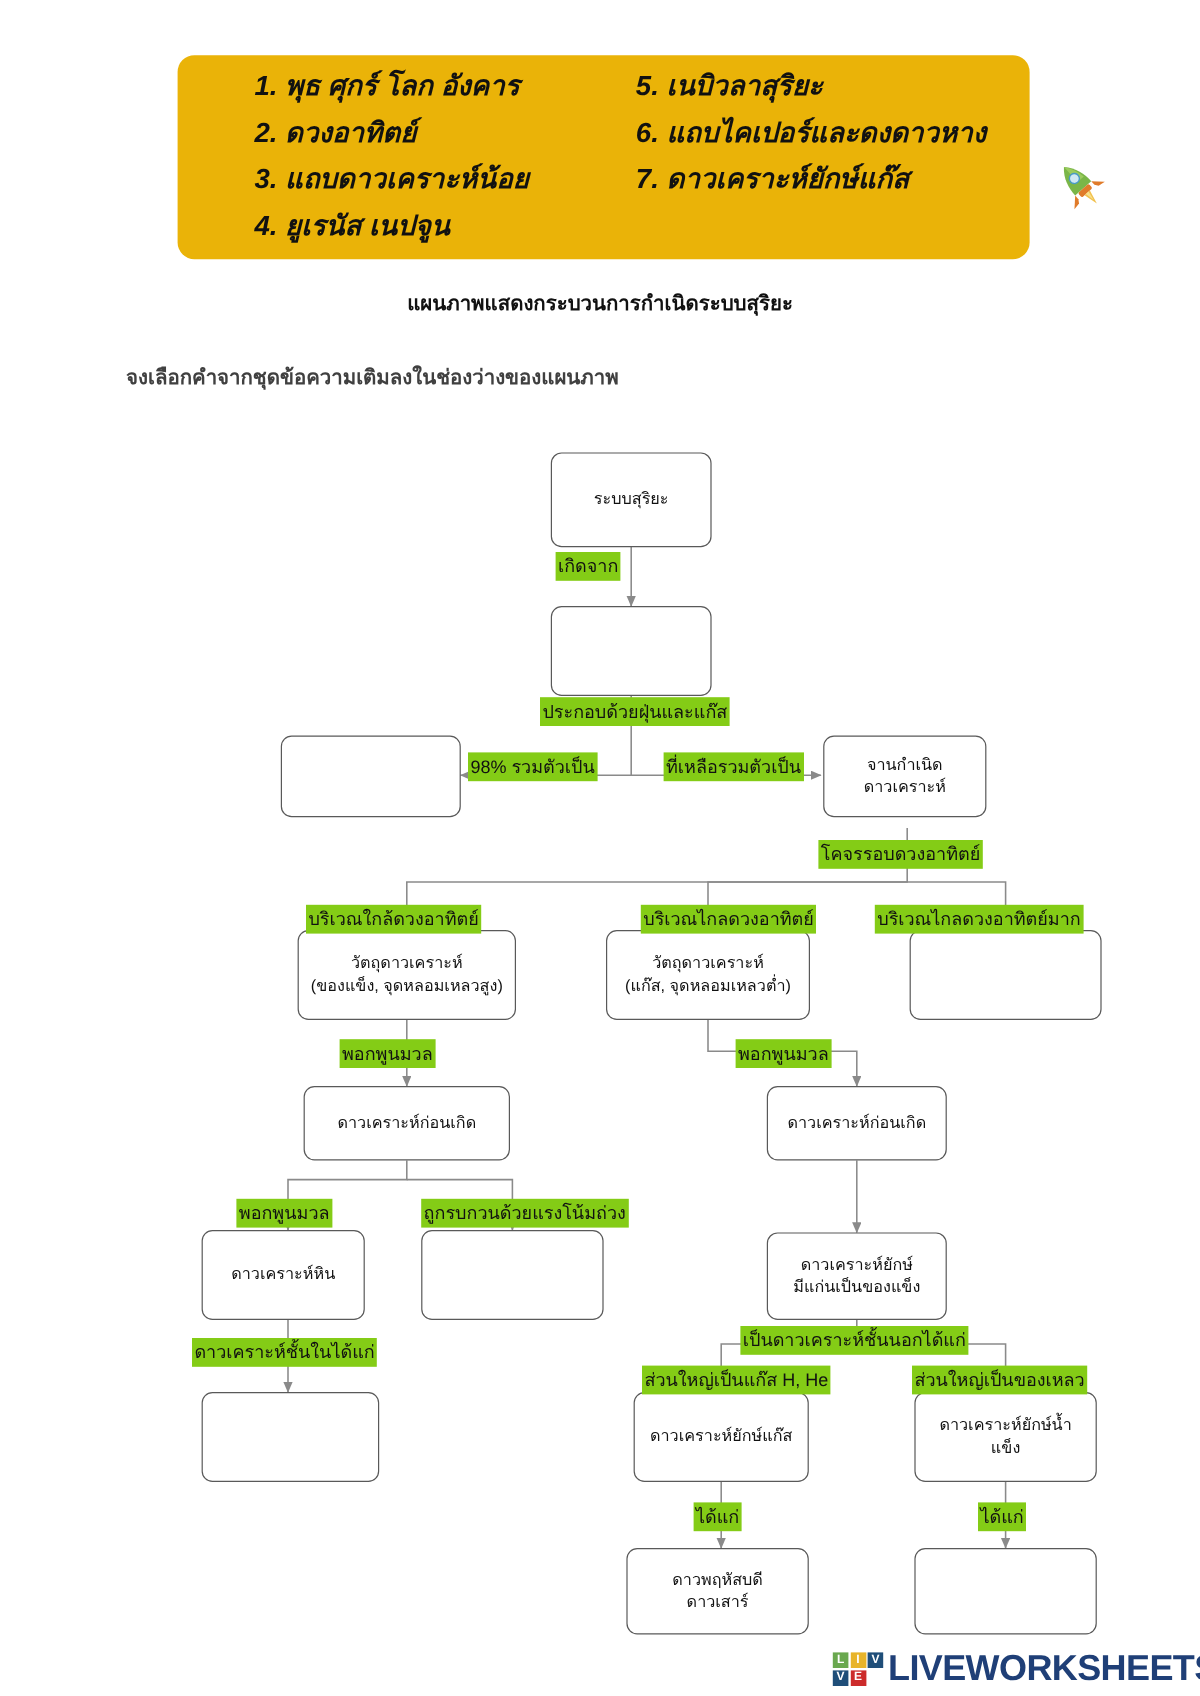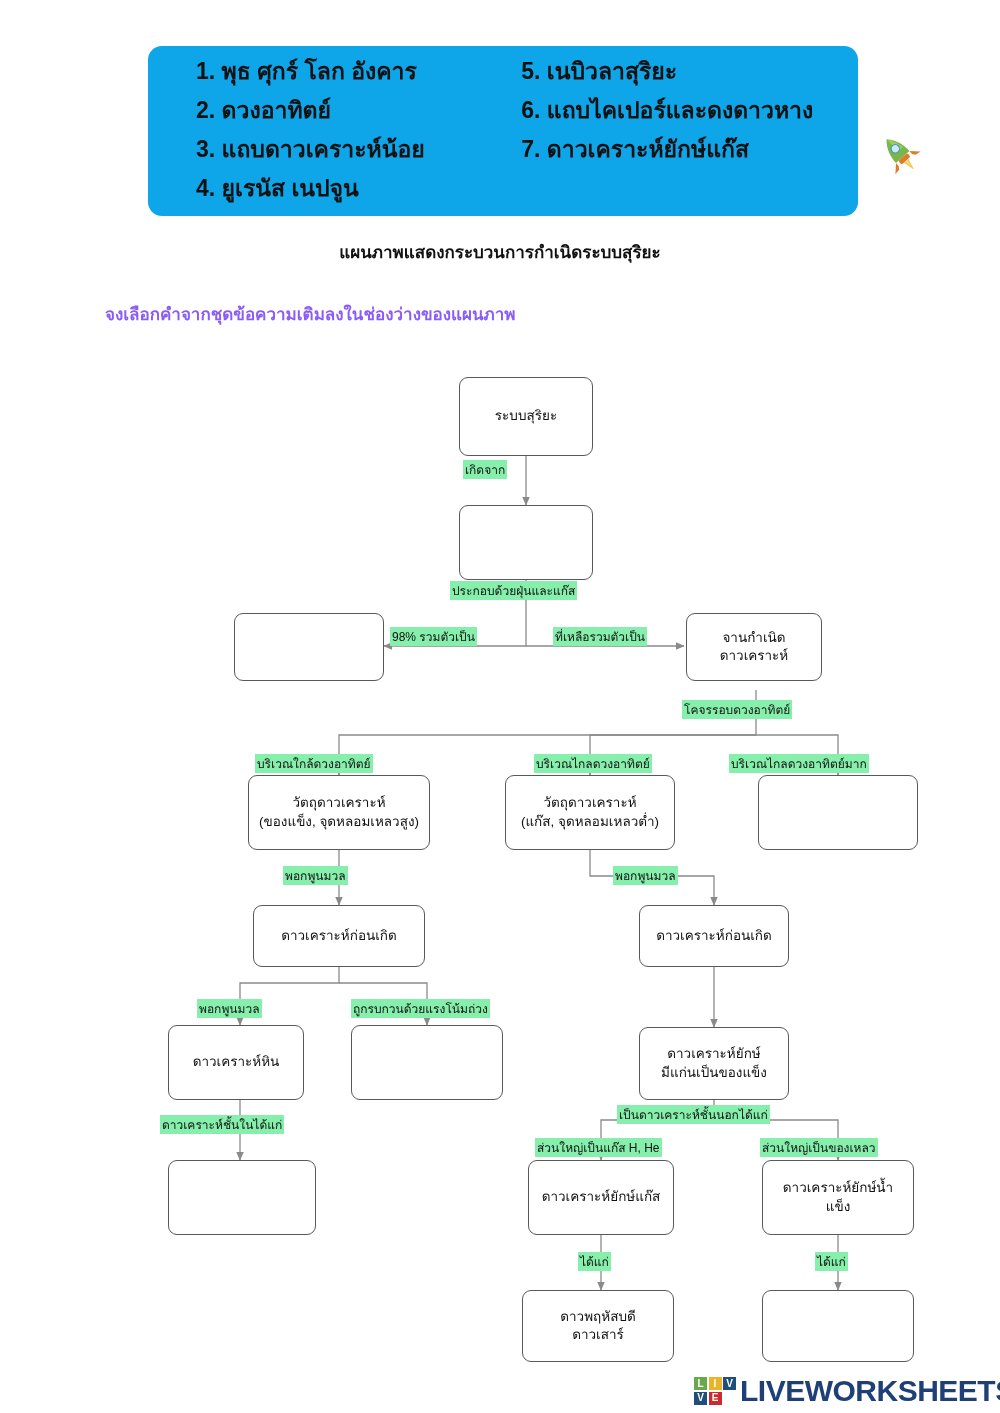--- a/index.html
+++ b/index.html
@@ -6,60 +6,60 @@
   body{
     width:1000px;height:1413px;position:relative;
     background:#ffffff;
     font-family:"Liberation Sans","DejaVu Sans",sans-serif;
     overflow:hidden;
   }
 
   
   #wordbank{
     position:absolute;left:148px;top:46px;width:710px;height:170px;
-    background:#0ea5e9;border-radius:14px;
+    background:#eab308;border-radius:14px;
     display:flex;flex-direction:row;
-    padding:14px 0 0 0;box-sizing:border-box;
+    padding:14px 0 0 16px;box-sizing:border-box;font-style:italic;
   }
   .wb-col{display:flex;flex-direction:column;}
   .wb-col.left{width:290px;margin-left:48px;}
   .wb-col.right{width:340px;margin-left:38px;}
   .wb-item{
     font-size:23px;font-weight:bold;color:#111;
     line-height:1.0;margin-bottom:16px;white-space:nowrap;
   }
 
   
   #rocket{position:absolute;left:874px;top:128px;width:52px;height:52px;}
 
   
   #diagram-title{
     position:absolute;left:0;top:238px;width:1000px;text-align:center;
     font-size:17px;font-weight:bold;color:#111;
   }
   #instruction{
     position:absolute;left:105px;top:300px;
-    font-size:17px;font-weight:bold;color:#8b5cf6;
+    font-size:17px;font-weight:bold;color:#404040;
   }
 
   
   #flow{position:absolute;left:0;top:355px;width:1000px;height:1010px;}
   #flow svg{position:absolute;left:0;top:0;width:1000px;height:1010px;}
 
   .node{
     position:absolute;box-sizing:border-box;
     background:#ffffff;border:1.4px solid #595959;border-radius:9px;
     display:flex;align-items:center;justify-content:center;
     text-align:center;
     font-size:13.5px;color:#111;line-height:1.35;
   }
   .node.empty{}
   .elabel{
-    position:absolute;font-size:12px;color:#111;
-    white-space:nowrap;background:#86efac;padding:0 2px;
+    position:absolute;font-size:15px;color:#111;
+    white-space:nowrap;background:#84cc16;padding:0 2px;
   }
 
   
   #lw{position:absolute;left:694px;top:1372px;width:300px;height:38px;
       display:flex;align-items:center;}
   #lw-grid{display:grid;grid-template-columns:repeat(3,13px);
     grid-template-rows:repeat(2,13px);gap:1.5px;margin-right:4px;}
   #lw-grid span{
     display:flex;align-items:center;justify-content:center;
     font-size:10px;font-weight:bold;color:#fff;line-height:1;

